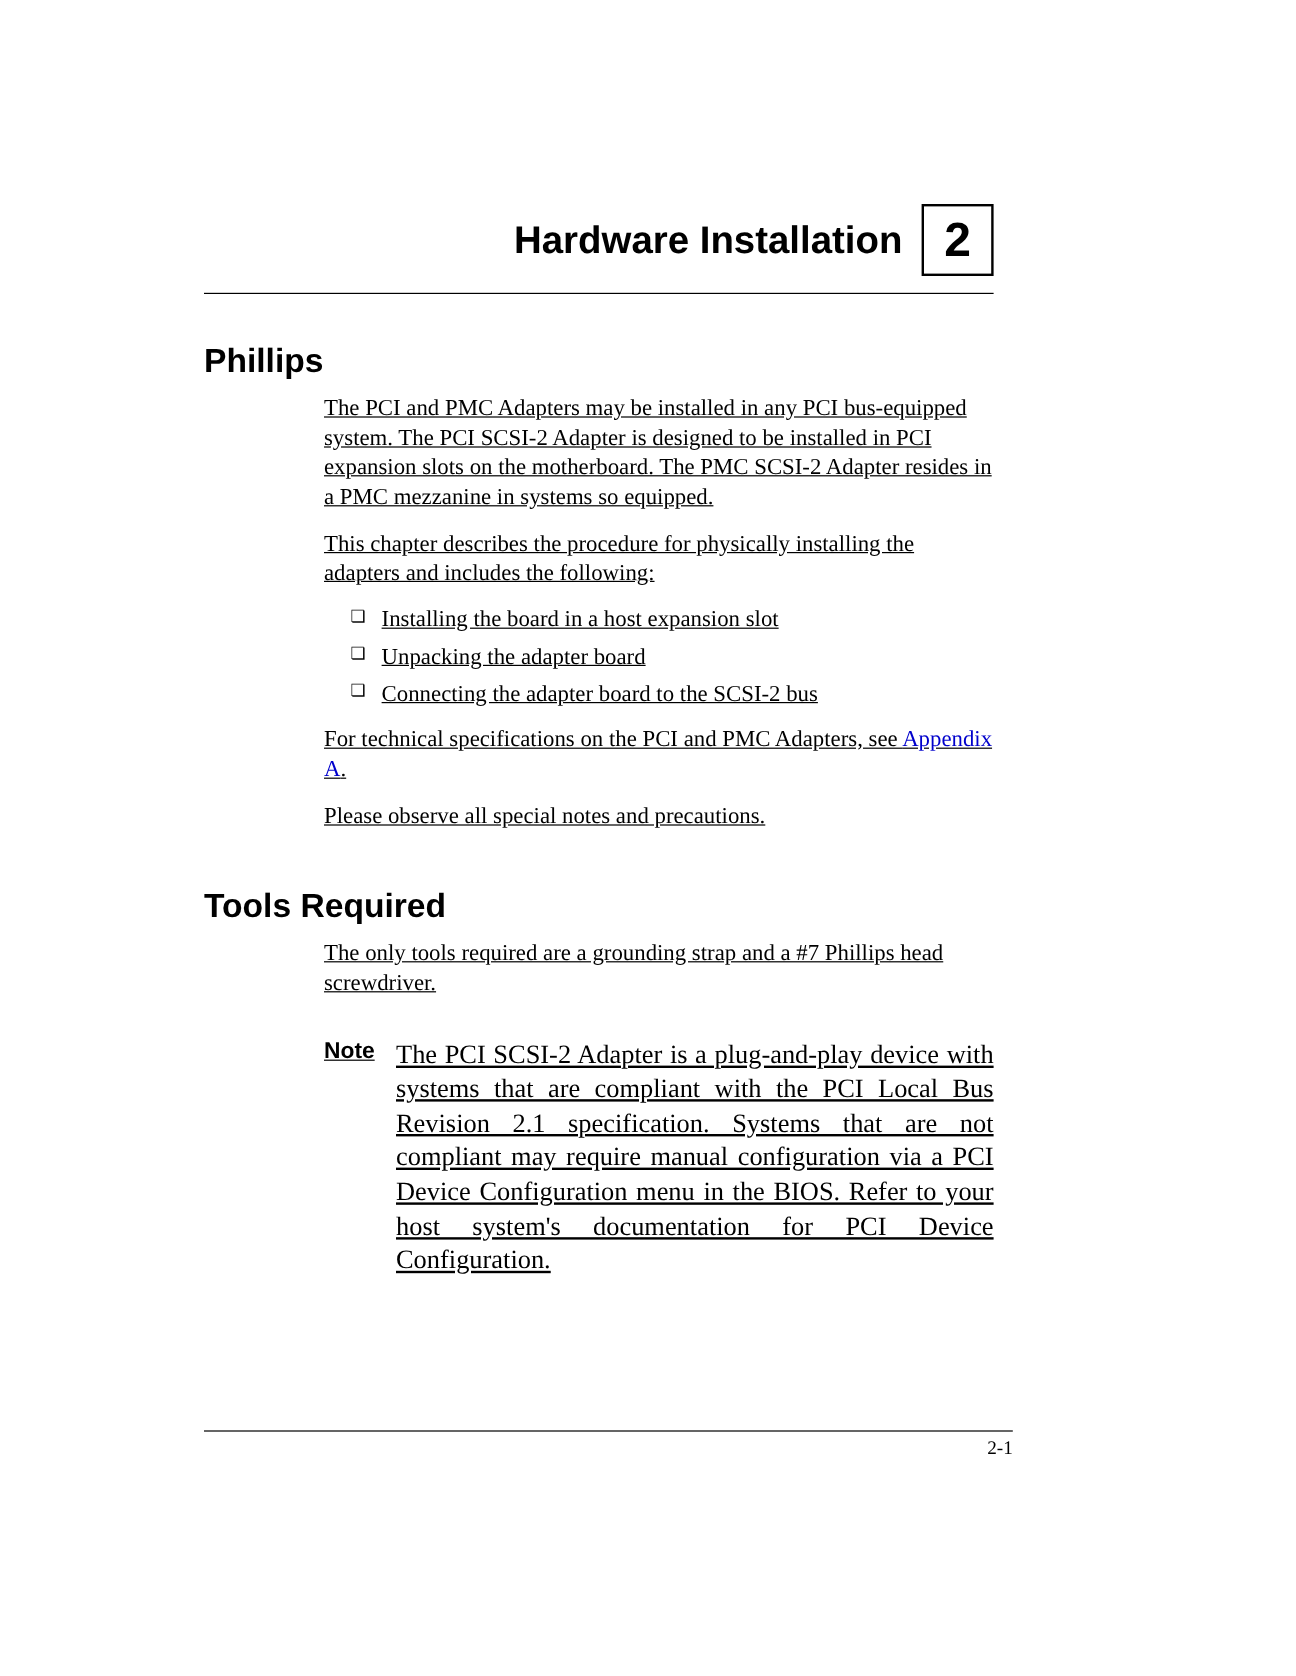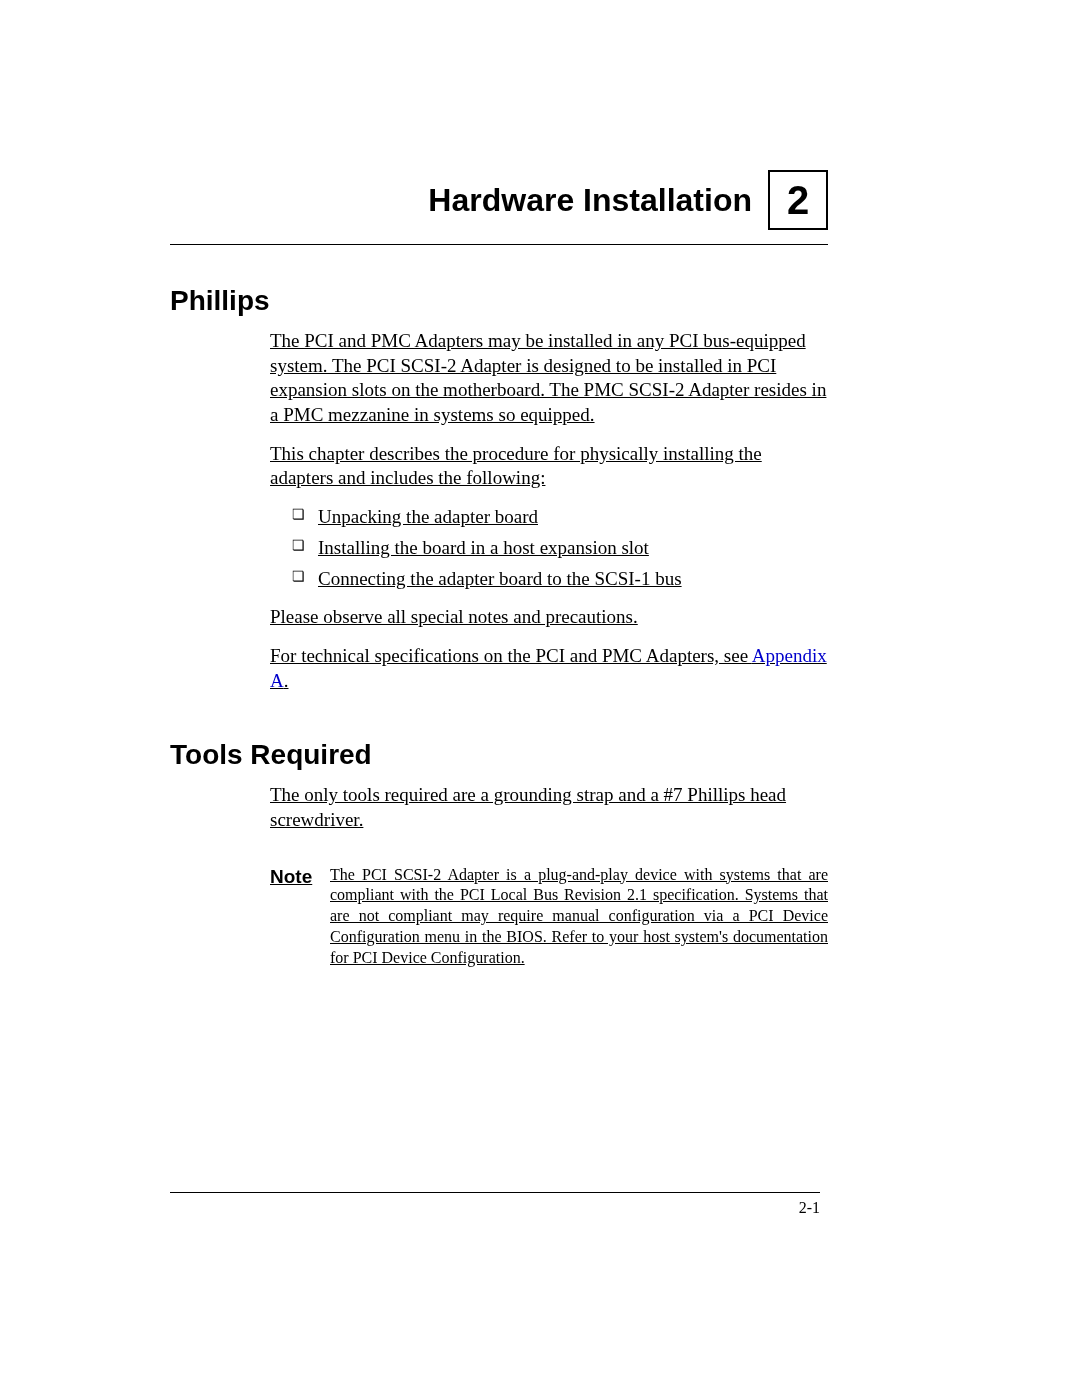--- a/index.html
+++ b/index.html
@@ -88,28 +88,28 @@
     margin-top: 32px;
   }
   .note-label {
     font-family: Helvetica, Arial, sans-serif;
     font-weight: bold;
     font-size: 19px;
     width: 60px;
     flex-shrink: 0;
   }
   .note-text {
-    font-size: 16px;
+    font-size: 22px;
     line-height: 1.3;
     text-align: justify;
   }
   .footer {
     position: absolute;
     left: 170px;
-    right: 178px;
+    right: 154px;
     bottom: 180px;
   }
   .hr-bottom {
     border: none;
     border-top: 1px solid #000;
     margin: 0 0 6px 0;
   }
   .page-number {
     text-align: right;
     font-size: 16px;
@@ -129,28 +129,28 @@
   </div>
 
   <hr class="hr-top">
 
   <h2 class="section-heading">Phillips</h2>
 
   <div class="body-block">
     <p class="para">The PCI and PMC Adapters may be installed in any PCI bus-equipped system. The PCI SCSI-2 Adapter is designed to be installed in PCI expansion slots on the motherboard. The PMC SCSI-2 Adapter resides in a PMC mezzanine in systems so equipped.</p>
     <p class="para">This chapter describes the procedure for physically installing the adapters and includes the following:</p>
     <ul class="bullets">
+      <li>Installing the board in a host expansion slot</li>
       <li>Unpacking the adapter board</li>
-      <li>Installing the board in a host expansion slot</li>
-      <li>Connecting the adapter board to the SCSI-1 bus</li>
+      <li>Connecting the adapter board to the SCSI-2 bus</li>
     </ul>
-    <p class="para">Please observe all special notes and precautions.</p>
     <p class="para">
       <span>For technical specifications on the PCI and PMC Adapters, see </span><span class="link">Appendix A</span><span>.</span>
     </p>
+    <p class="para">Please observe all special notes and precautions.</p>
   </div>
 
   <div class="section-gap"></div>
 
   <h2 class="section-heading">Tools Required</h2>
 
   <div class="body-block">
     <p class="para">The only tools required are a grounding strap and a #7 Phillips head screwdriver.</p>
 
     <div class="note-row">

